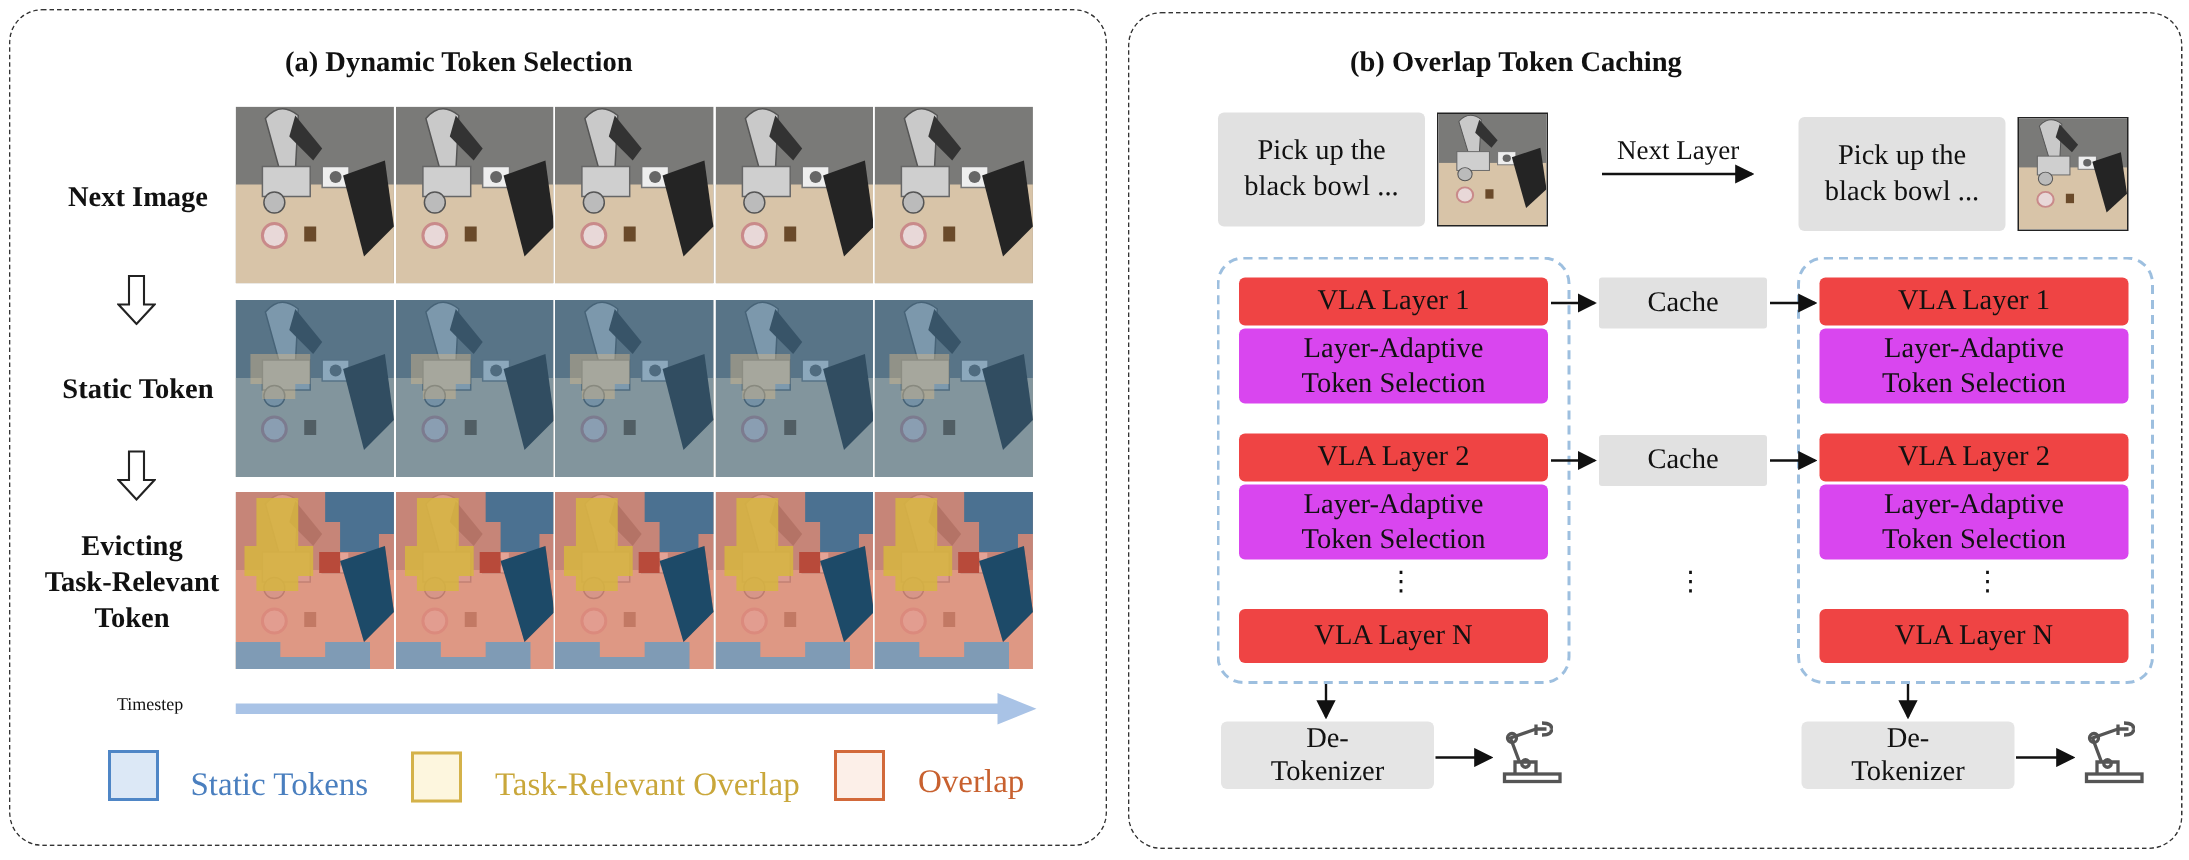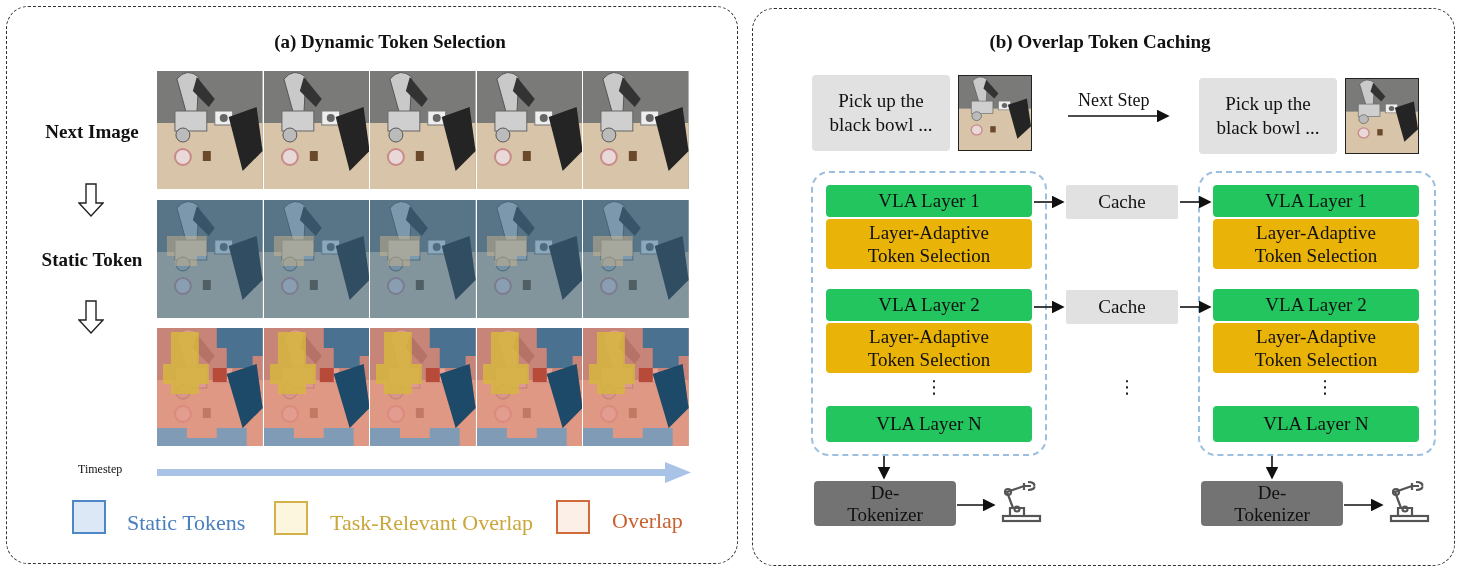--- a/index.html
+++ b/index.html
@@ -1,51 +1,54 @@
 <!DOCTYPE html>
 <html><head>
 <meta charset="utf-8">
 <style>
   html, body { margin:0; padding:0; background:#ffffff; }
   body { width:1459px; height:573px; position:relative; overflow:hidden;
          font-family:"Liberation Serif", serif; color:#111; }
   .panel { position:absolute; border:1.5px dashed #333; border-radius:22px; box-sizing:border-box; }
   #panel-a { left:6px; top:6px; width:732px; height:558px; }
   #panel-b { left:752px; top:8px; width:703px; height:558px; }
-  .title { position:absolute; font-weight:bold; font-size:19px; text-align:center; white-space:nowrap; }
+  .title { position:absolute; font-weight:bold; font-size:19px; white-space:nowrap; }
   .rowlabel { position:absolute; font-weight:bold; font-size:19px; text-align:center; line-height:24px; white-space:nowrap; }
   .strip { position:absolute; left:157px; width:532px; height:118px; display:flex; }
   .frame { flex:1; height:100%; position:relative; overflow:hidden; border-right:1px solid rgba(255,255,255,0.6); box-sizing:border-box; }
   .frame:last-child { border-right:none; }
   .frame svg { width:100%; height:100%; display:block; }
   .down-arrow { position:absolute; width:26px; height:34px; }
   .legend-box { position:absolute; width:34px; height:34px; box-sizing:border-box; border:2px solid; }
   .legend-label { position:absolute; font-weight:normal; font-size:22px; white-space:nowrap; }
   .box { position:absolute; display:flex; align-items:center; justify-content:center; text-align:center;
          font-size:19px; line-height:24px; box-sizing:border-box; border-radius:4px; }
   .gray { background:#e1e1e1; }
-  .blue { background:#22c55e; }
-  .yellow { background:#eab308; }
-  .green { background:#737373; }
+  .blue { background:#ef4444; }
+  .yellow { background:#d946ef; }
+  .green { background:#e5e5e5; }
   .group { position:absolute; border:2px dashed #9dbfdf; border-radius:18px; box-sizing:border-box; }
   .dots { position:absolute; font-size:18px; line-height:6px; width:10px; text-align:center; }
   .thumb { position:absolute; width:74px; height:76px; border:1.5px solid #222; box-sizing:border-box; overflow:hidden; }
   .thumb svg { width:100%; height:100%; display:block; }
   svg.overlay { position:absolute; left:0; top:0; width:1459px; height:573px; pointer-events:none; }
   .robot { position:absolute; width:44px; height:44px; }
 </style>
 </head>
 <body>
 
 <div class="panel" id="panel-a"></div>
 <div class="title" style="left:190px; top:31px; width:400px;">(a) Dynamic Token Selection</div>
 
 <div class="rowlabel" style="left:28px; top:120px; width:128px;">Next Image</div>
 <div class="rowlabel" style="left:28px; top:248px; width:128px;">Static Token</div>
 <div class="rowlabel" style="left:18px; top:353px; width:140px;">
+  <div>Evicting</div>
+  <div>Task-Relevant</div>
+  <div>Token</div>
 </div>
 
 <svg class="down-arrow" style="left:78px; top:183px;" viewBox="0 0 26 34">
   <path d="M8 1 H18 V20 H25 L13 33 L1 20 H8 Z" fill="#fff" stroke="#222" stroke-width="1.4"></path>
 </svg>
 <svg class="down-arrow" style="left:78px; top:300px;" viewBox="0 0 26 34">
   <path d="M8 1 H18 V20 H25 L13 33 L1 20 H8 Z" fill="#fff" stroke="#222" stroke-width="1.4"></path>
 </svg>
 
 <div class="strip" id="strip-input" style="top:71px;">
@@ -349,21 +352,21 @@
     <rect x="18" y="40" width="32" height="20" fill="#cfcfcf" stroke="#666" stroke-width="1"></rect>
     <circle cx="26" cy="64" r="7" fill="#bbb" stroke="#555"></circle>
     <rect x="58" y="40" width="18" height="14" fill="#eee" stroke="#777"></rect>
     <circle cx="67" cy="47" r="4" fill="#666"></circle>
     <path d="M72 46 L100 36 L106 80 L86 100 Z" fill="#242424"></path>
     <circle cx="26" cy="86" r="8" fill="#e8d8d8" stroke="#c98a8a" stroke-width="2"></circle>
     <rect x="46" y="80" width="8" height="10" fill="#6a4a2a"></rect>
     </svg>
   </div>
 
-<div class="legend-label" style="left:1078px; top:90px; font-weight:normal; font-size:18px;">Next Step</div>
+<div class="legend-label" style="left:1078px; top:90px; font-weight:normal; font-size:18px;">Next Layer</div>
 
 <div class="box gray" style="left:1199px; top:78px; width:138px; height:76px; flex-direction:column;">
   <div>Pick up the</div>
   <div>black bowl ...</div>
 </div>
 <div class="thumb" style="left:1345px; top:78px;" id="thumb-right">
     <svg viewBox="0 0 106 118" preserveAspectRatio="none">
     <rect x="0" y="0" width="106" height="118" fill="#7a7a78"></rect>
     <rect x="0" y="52" width="106" height="66" fill="#d8c4a8"></rect>
     <path d="M20 8 Q30 -4 42 6 L40 44 L30 44 Z" fill="#c9c9c9" stroke="#555" stroke-width="1"></path>

